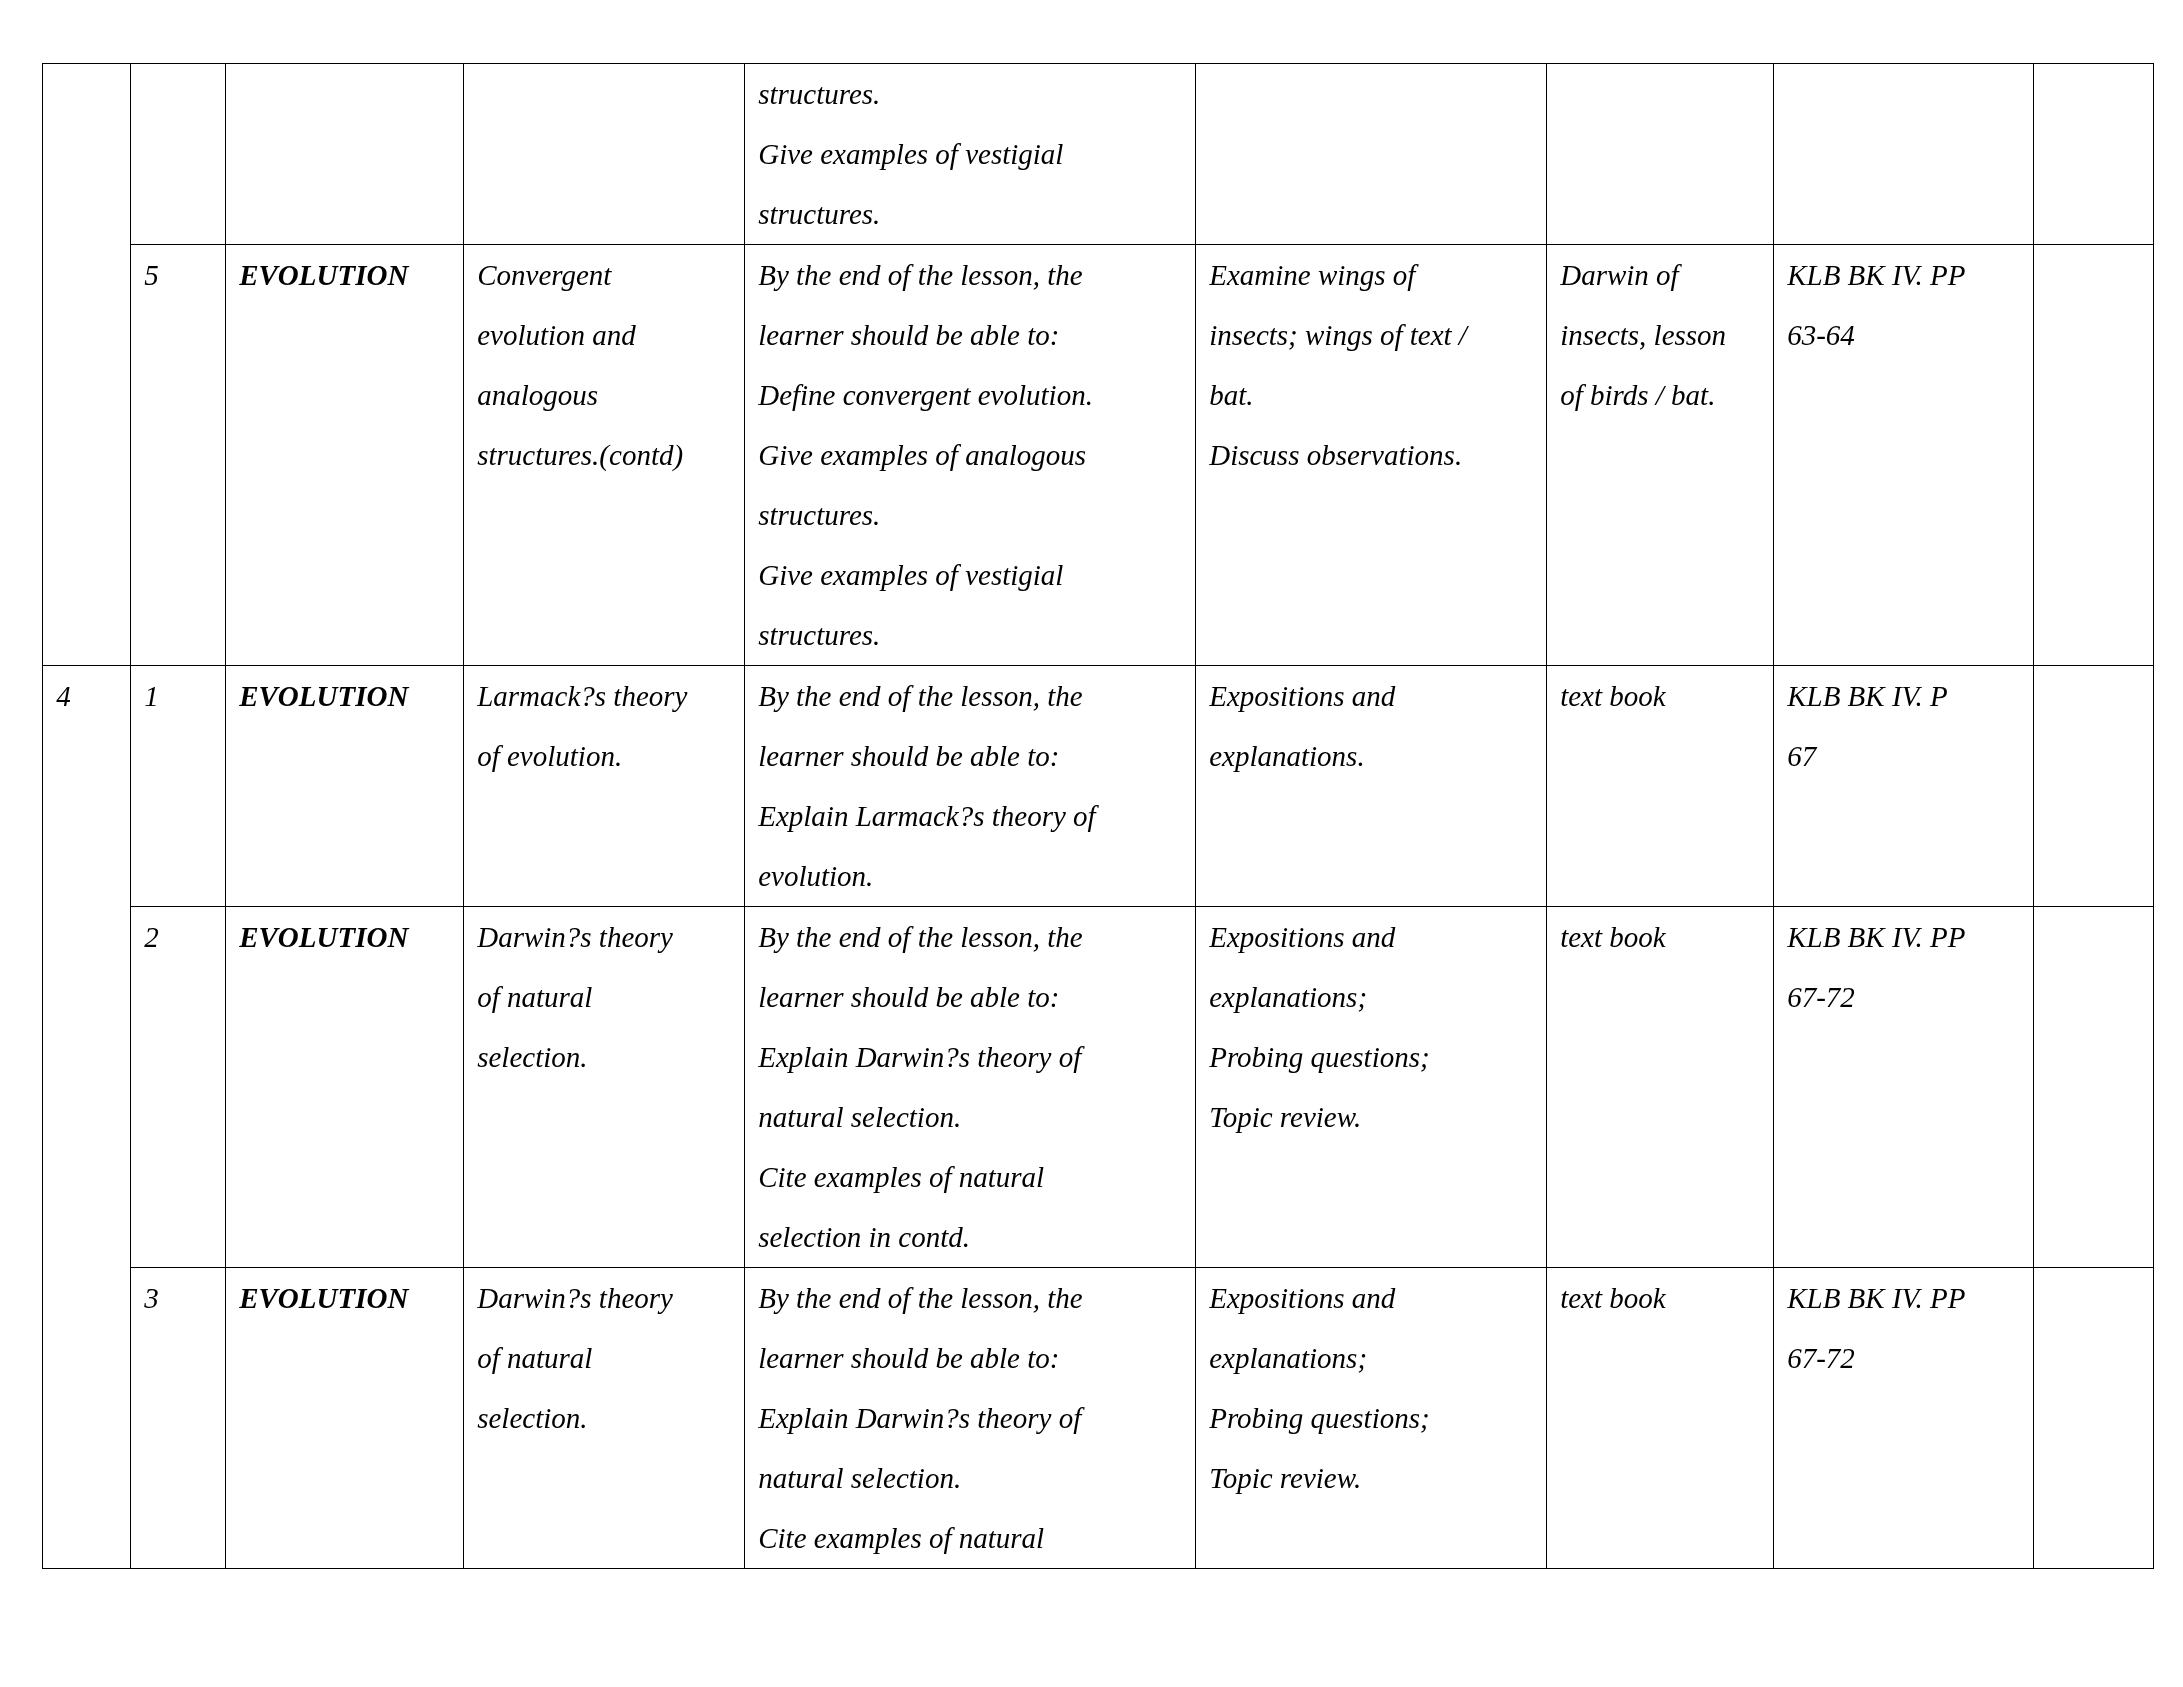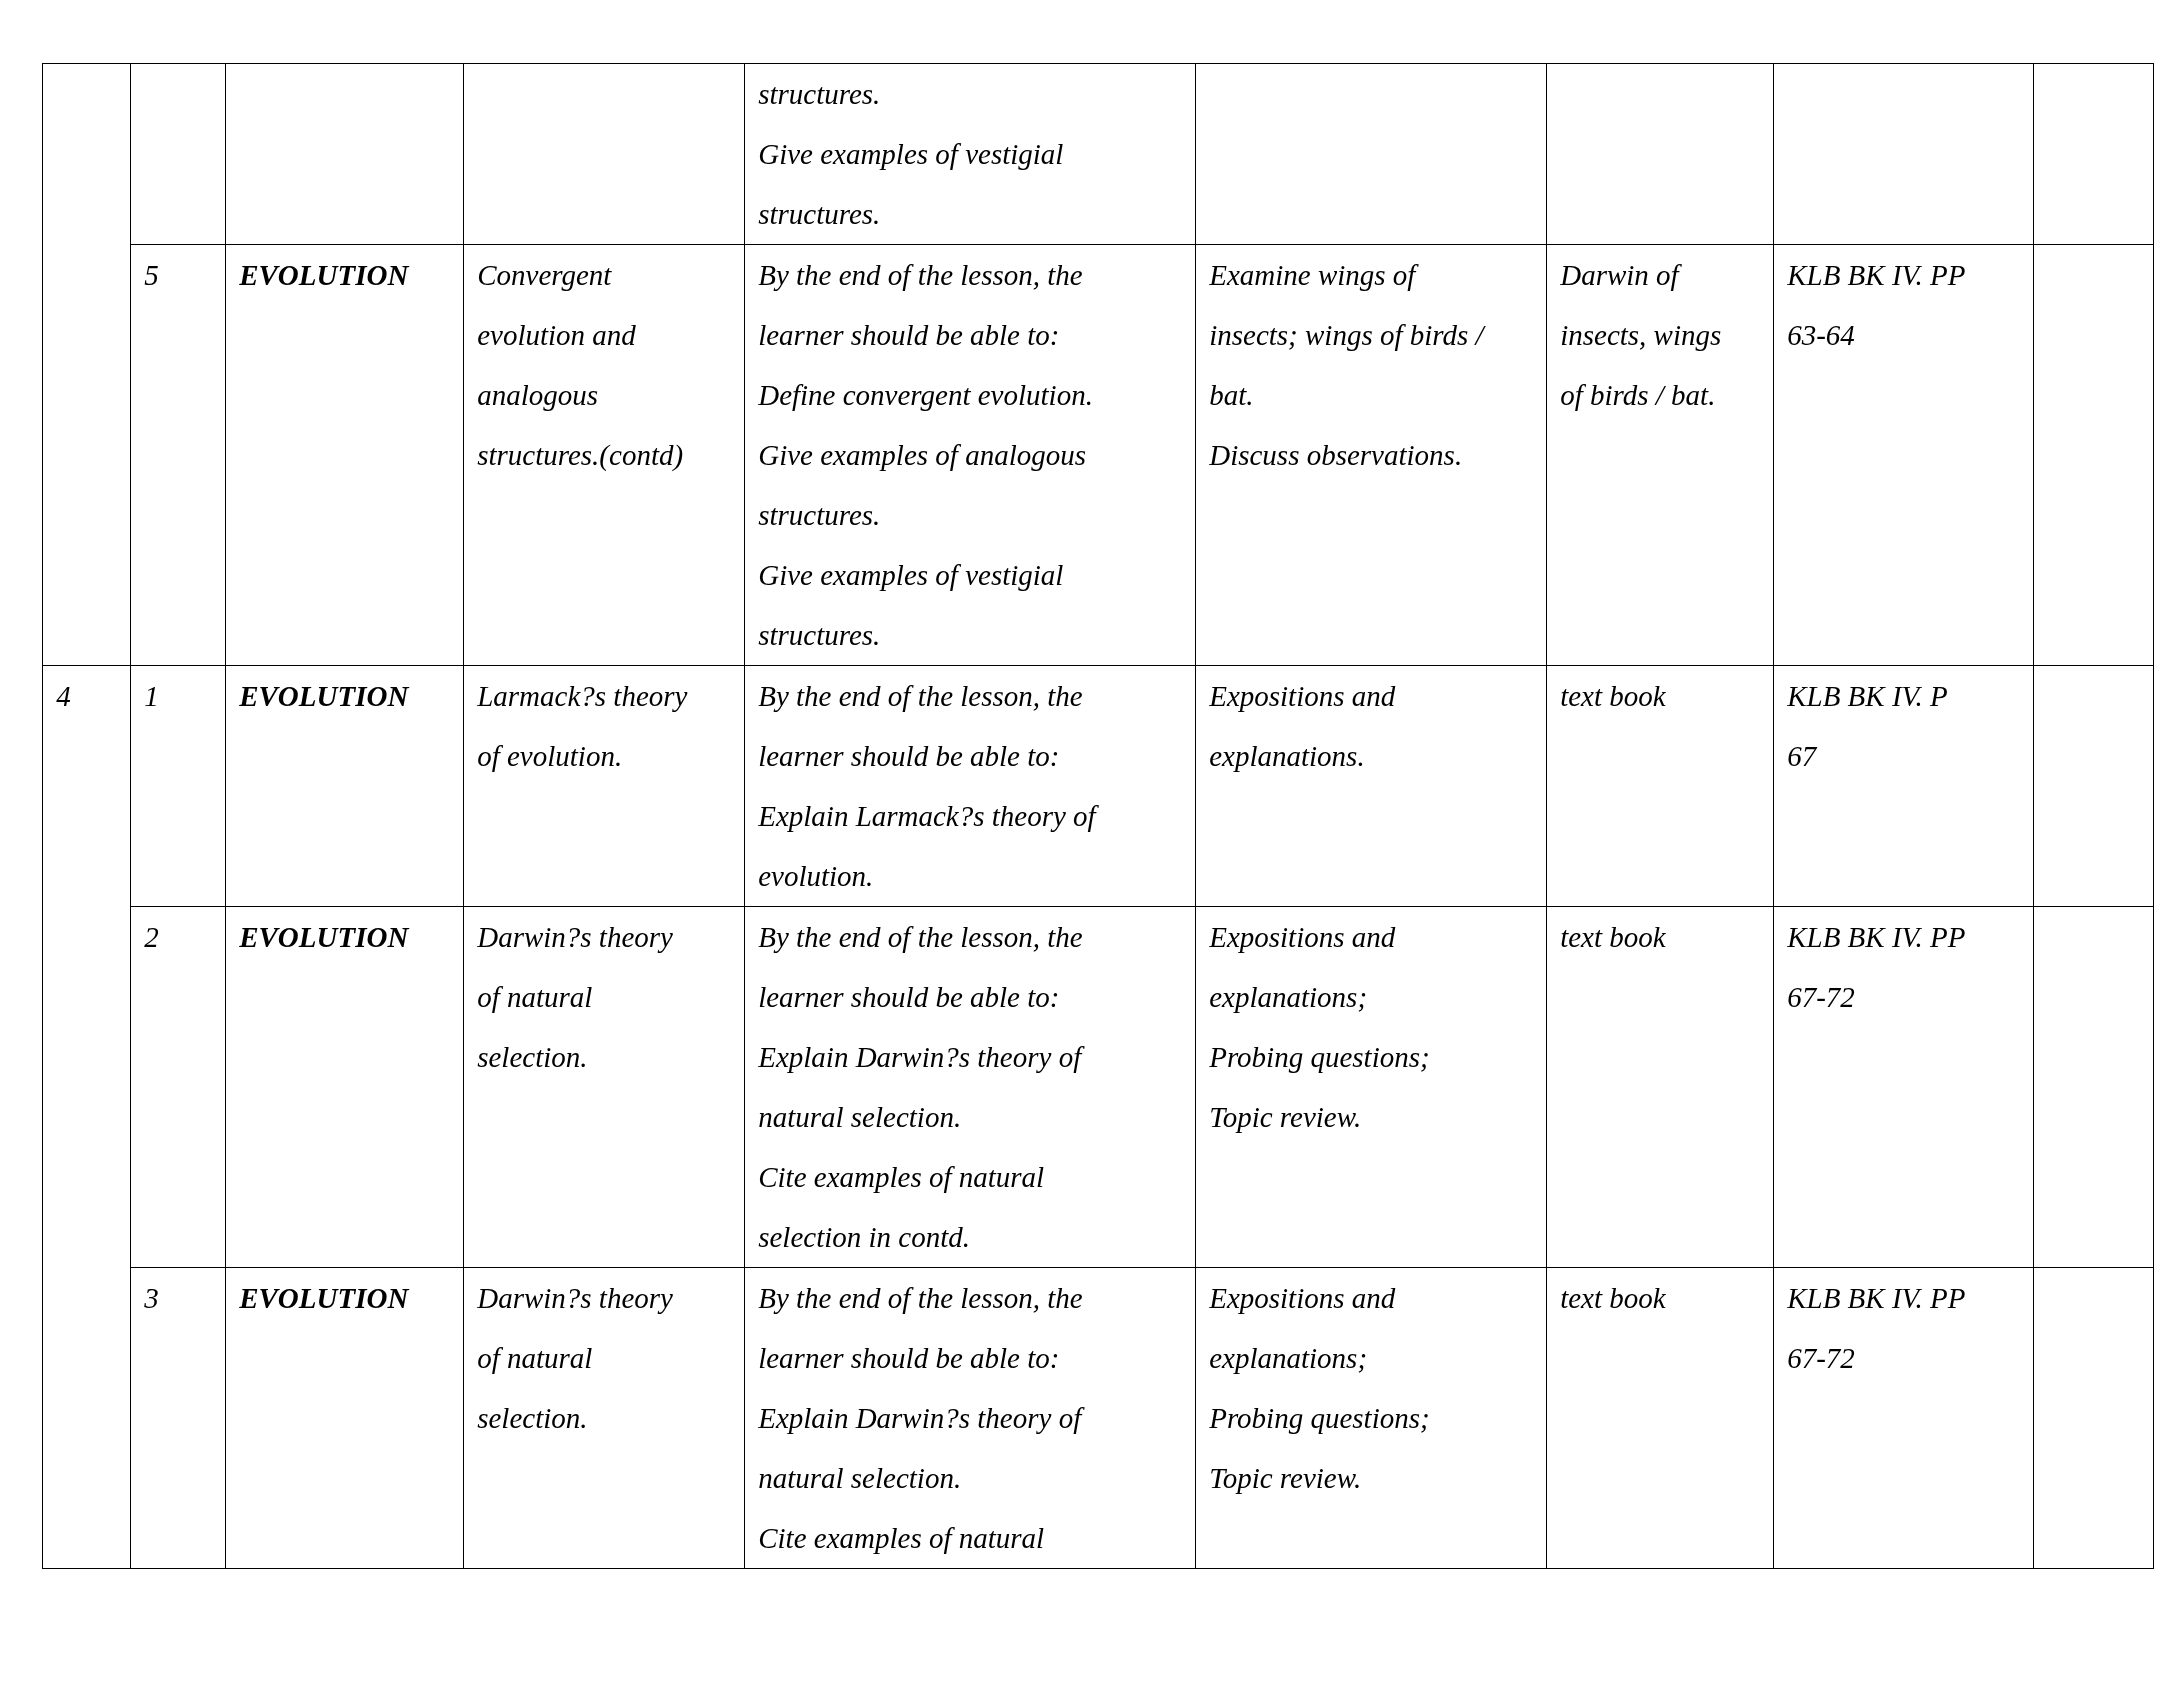--- a/index.html
+++ b/index.html
@@ -57,27 +57,27 @@
           <span class="line">By the end of the lesson, the</span>
           <span class="line">learner should be able to:</span>
           <span class="line">Define convergent evolution.</span>
           <span class="line">Give examples of analogous</span>
           <span class="line">structures.</span>
           <span class="line">Give examples of vestigial</span>
           <span class="line">structures.</span>
         </td>
         <td>
           <span class="line">Examine wings of</span>
-          <span class="line">insects; wings of birds /</span>
+          <span class="line">insects; wings of text /</span>
           <span class="line">bat.</span>
           <span class="line">Discuss observations.</span>
         </td>
         <td>
           <span class="line">Darwin of</span>
-          <span class="line">insects, wings</span>
+          <span class="line">insects, lesson</span>
           <span class="line">of birds / bat.</span>
         </td>
         <td>
           <span class="line">KLB BK IV. PP</span>
           <span class="line">63-64</span>
         </td>
         <td></td>
       </tr>
       <tr style="height: 237px;">
         <td class="wk" rowspan="3">4</td>

